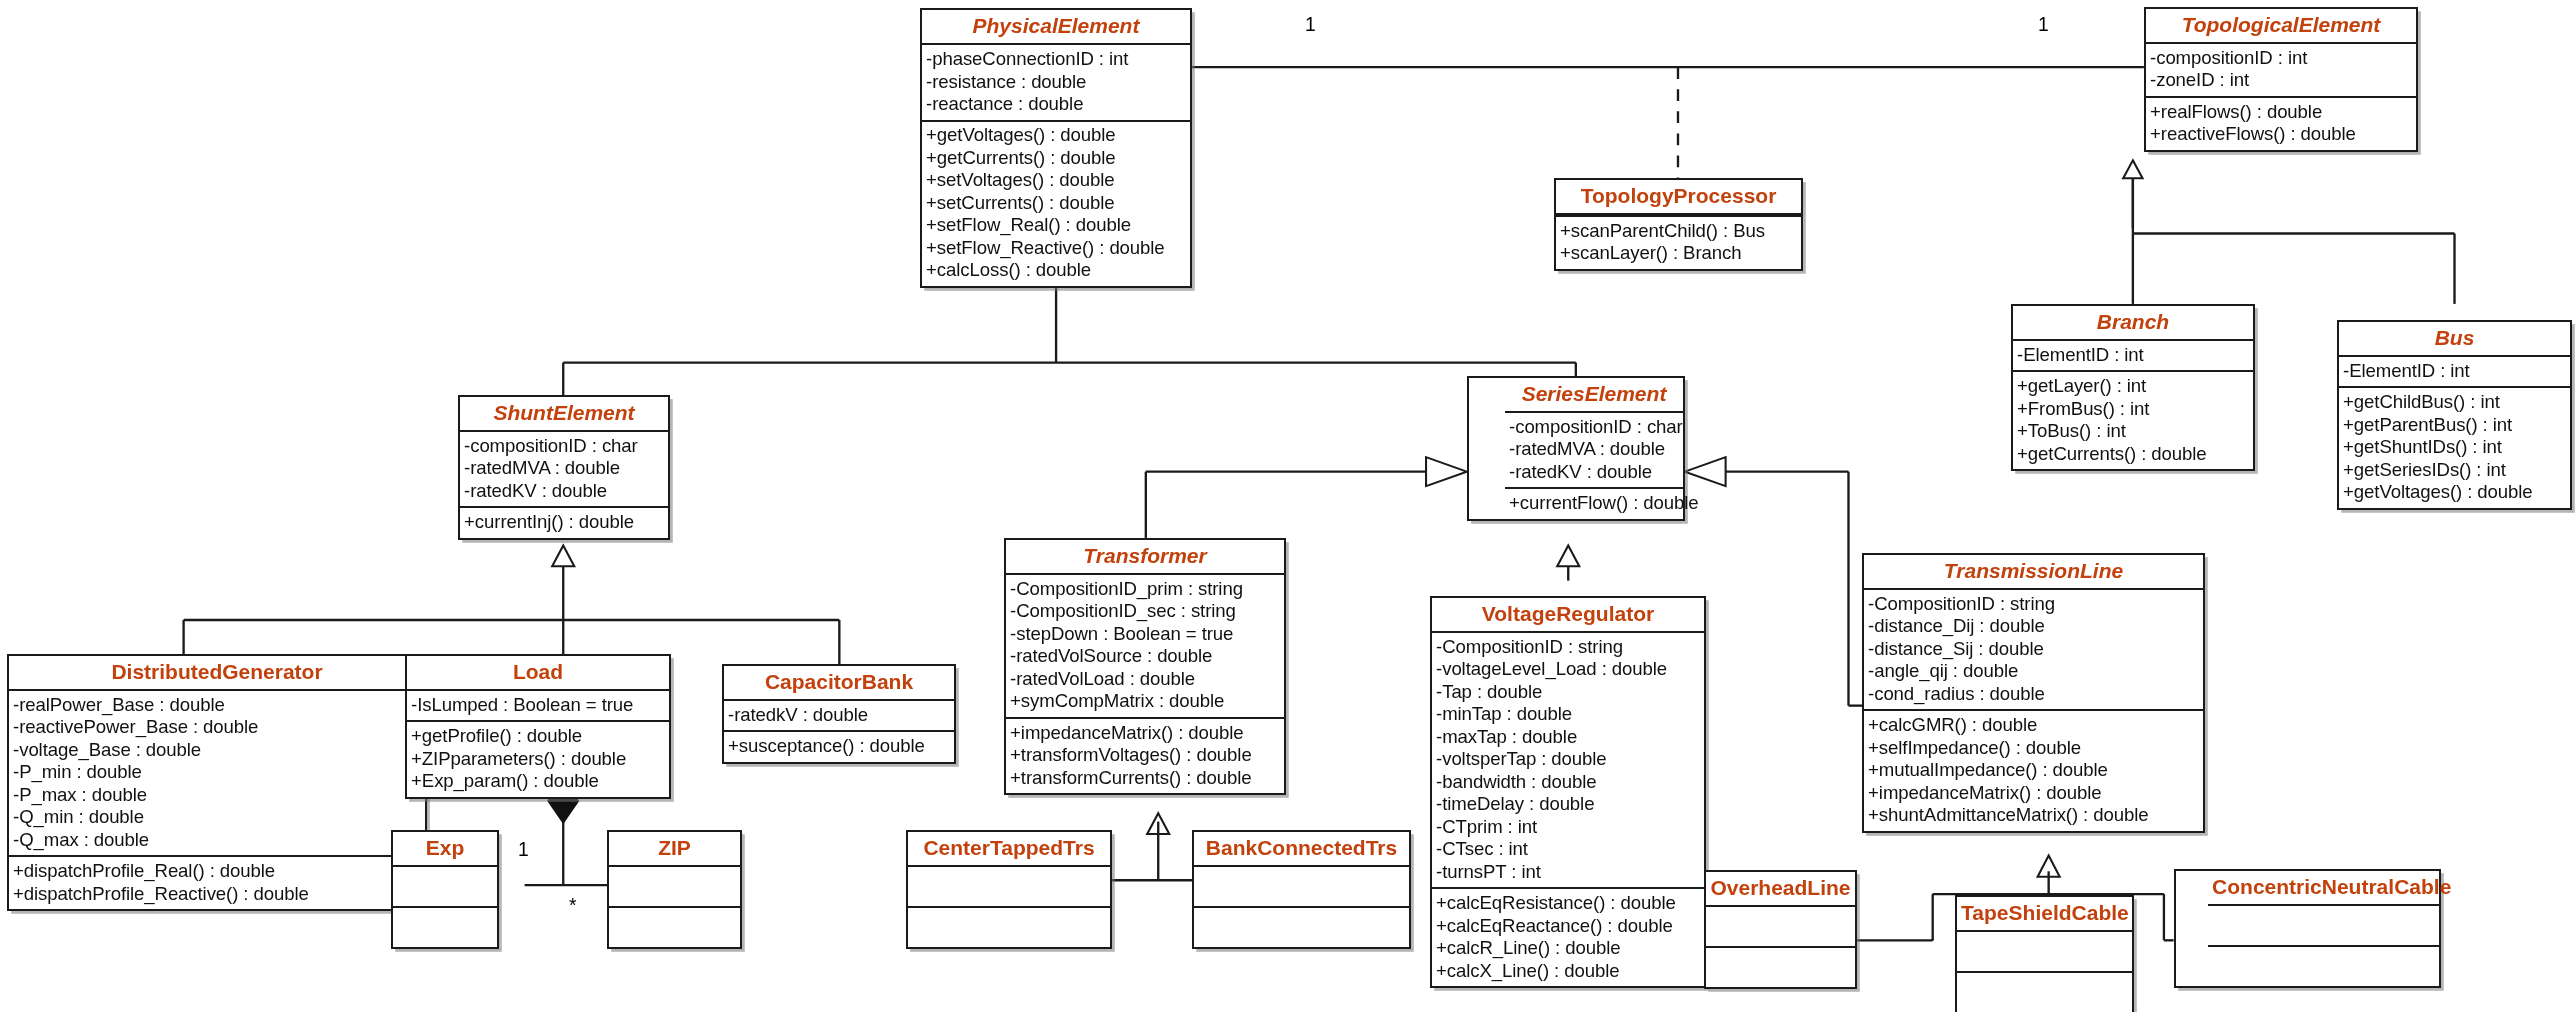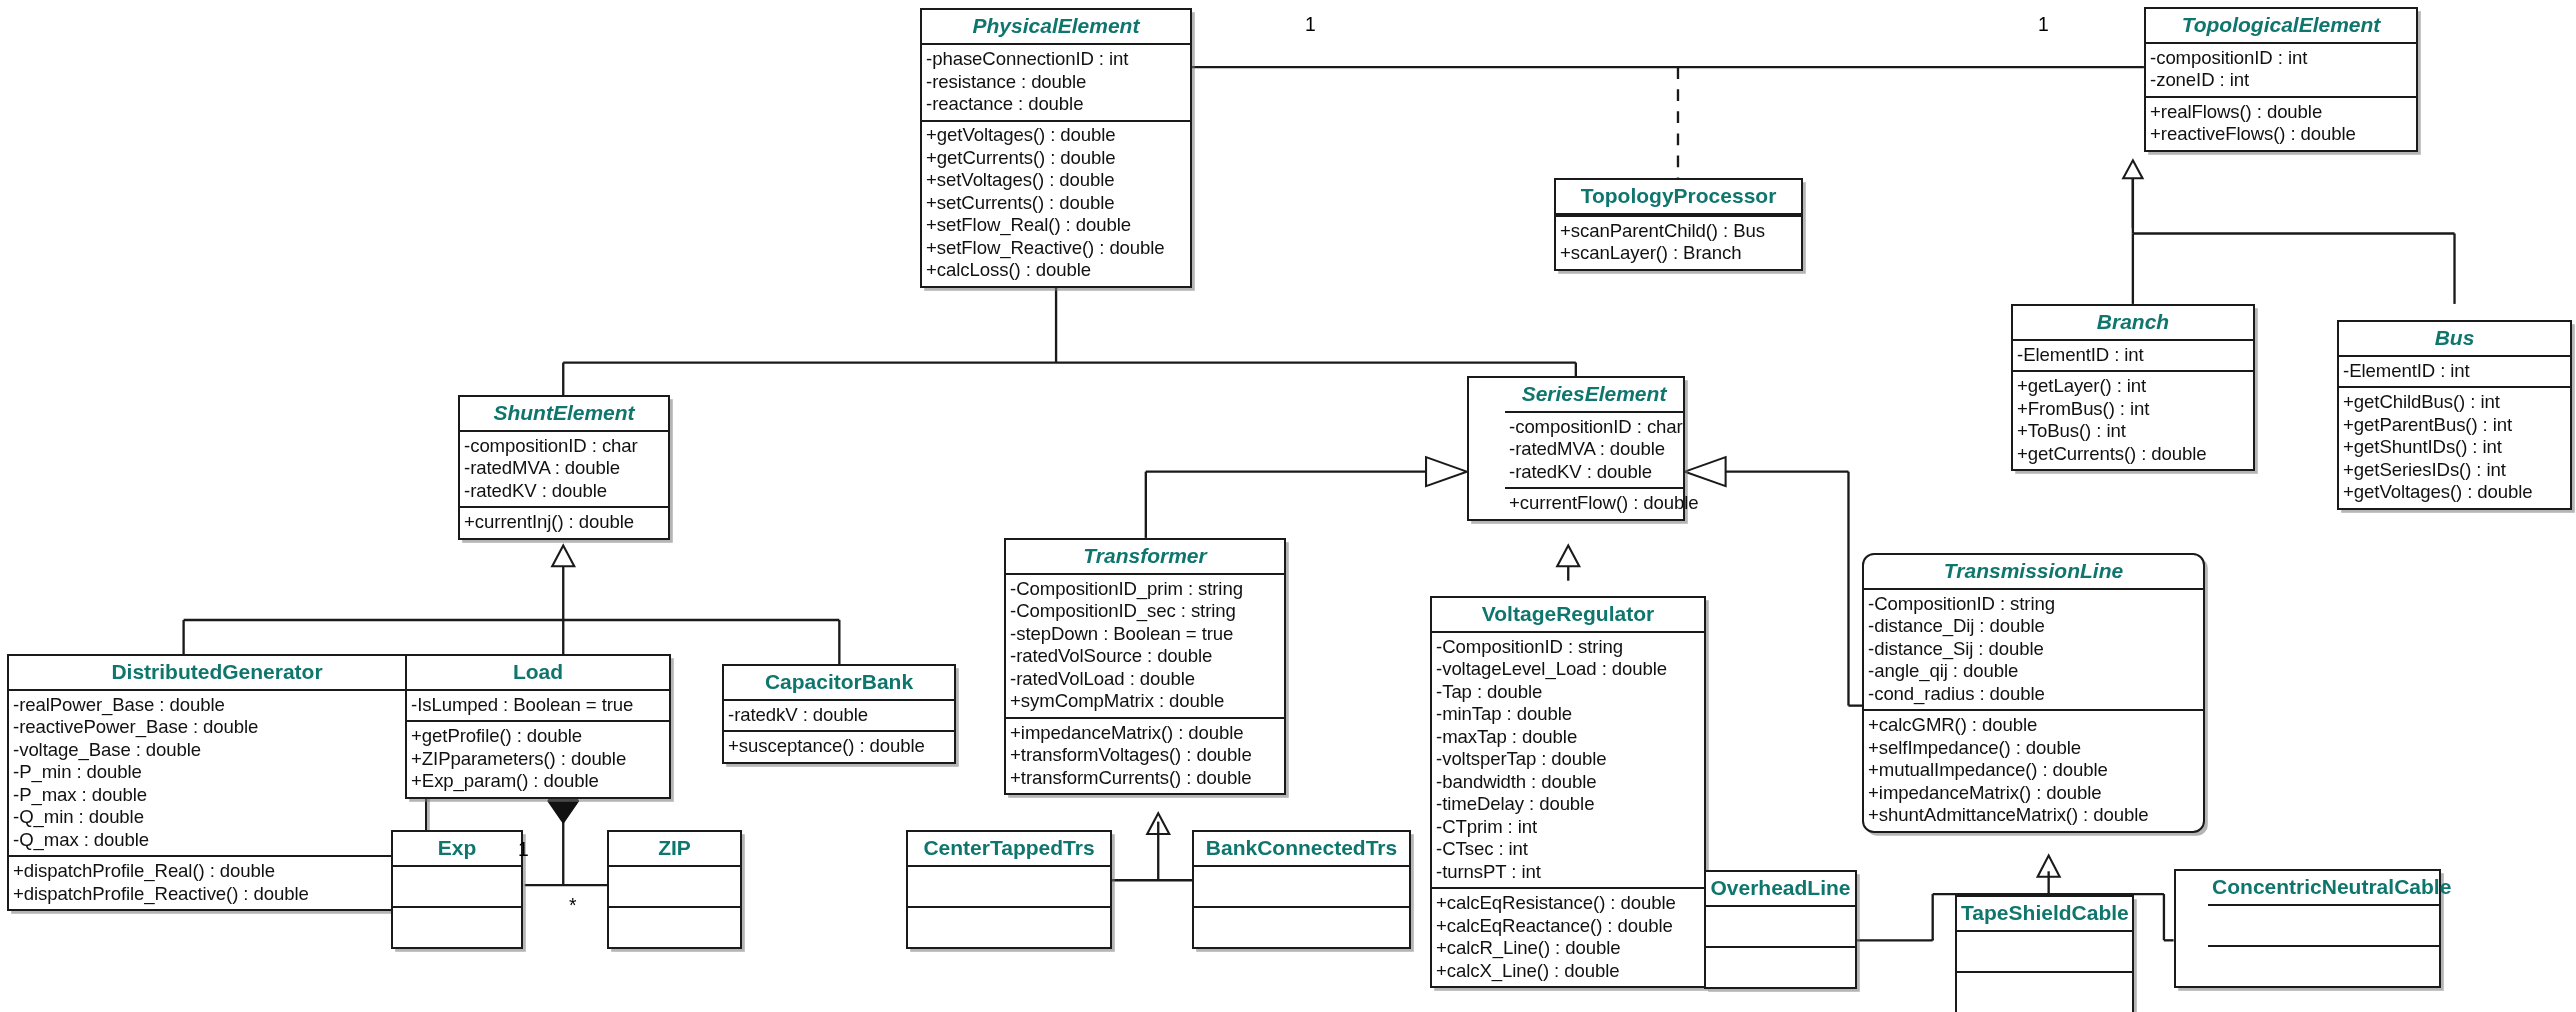--- a/index.html
+++ b/index.html
@@ -20,21 +20,21 @@
     box-sizing:border-box;
     background:#ffffff;
     border:2.1px solid #1a1a1a;
     box-shadow:3.5px 3.5px 0 -0.7px rgba(120,120,120,0.55);
     z-index:5;
   }
   .uml-name{
     text-align:center;
     font-size:21px;
     font-weight:bold;
-    color:#0f766e;
+    color:#c2410c;
     padding:4.8px 4.1px 6.2px 4.1px;
     line-height:1.05;
     white-space:nowrap;
   }
   .uml-name.abstract{font-style:italic;}
   .uml-sep{height:0;border-top:2.1px solid #1a1a1a;}
   .uml-compartment{
     padding:2.8px 2.8px 4.1px 4.1px;
   }
   .uml-compartment.empty{min-height:32px;}
@@ -275,21 +275,21 @@
         <div class="uml-name">CapacitorBank</div>
         <div class="uml-sep"></div>
         <div class="uml-compartment">
           <div class="uml-row">-ratedkV : double</div>
         </div>
         <div class="uml-sep"></div>
         <div class="uml-compartment">
           <div class="uml-row">+susceptance() : double</div>
         </div>
       </div>
-      <div class="uml-class" style="left: 391px; top: 830px; width: 132px;">
+      <div class="uml-class" style="left: 391px; top: 830px; width: 108px;">
         <div class="uml-name">Exp</div>
         <div class="uml-sep"></div>
         <div class="uml-compartment empty"></div>
         <div class="uml-sep"></div>
         <div class="uml-compartment empty"></div>
       </div>
       <div class="uml-class" style="left: 607px; top: 830px; width: 135px;">
         <div class="uml-name">ZIP</div>
         <div class="uml-sep"></div>
         <div class="uml-compartment empty"></div>
@@ -345,21 +345,21 @@
           <div class="uml-row">-turnsPT : int</div>
         </div>
         <div class="uml-sep"></div>
         <div class="uml-compartment">
           <div class="uml-row">+calcEqResistance() : double</div>
           <div class="uml-row">+calcEqReactance() : double</div>
           <div class="uml-row">+calcR_Line() : double</div>
           <div class="uml-row">+calcX_Line() : double</div>
         </div>
       </div>
-      <div class="uml-class" style="left: 1862px; top: 553px; width: 343px; border-radius: 12px;">
+      <div class="uml-class" style="left: 1862px; top: 553px; width: 343px;">
         <div class="uml-name abstract">TransmissionLine</div>
         <div class="uml-sep"></div>
         <div class="uml-compartment">
           <div class="uml-row">-CompositionID : string</div>
           <div class="uml-row">-distance_Dij : double</div>
           <div class="uml-row">-distance_Sij : double</div>
           <div class="uml-row">-angle_qij : double</div>
           <div class="uml-row">-cond_radius : double</div>
         </div>
         <div class="uml-sep"></div>

